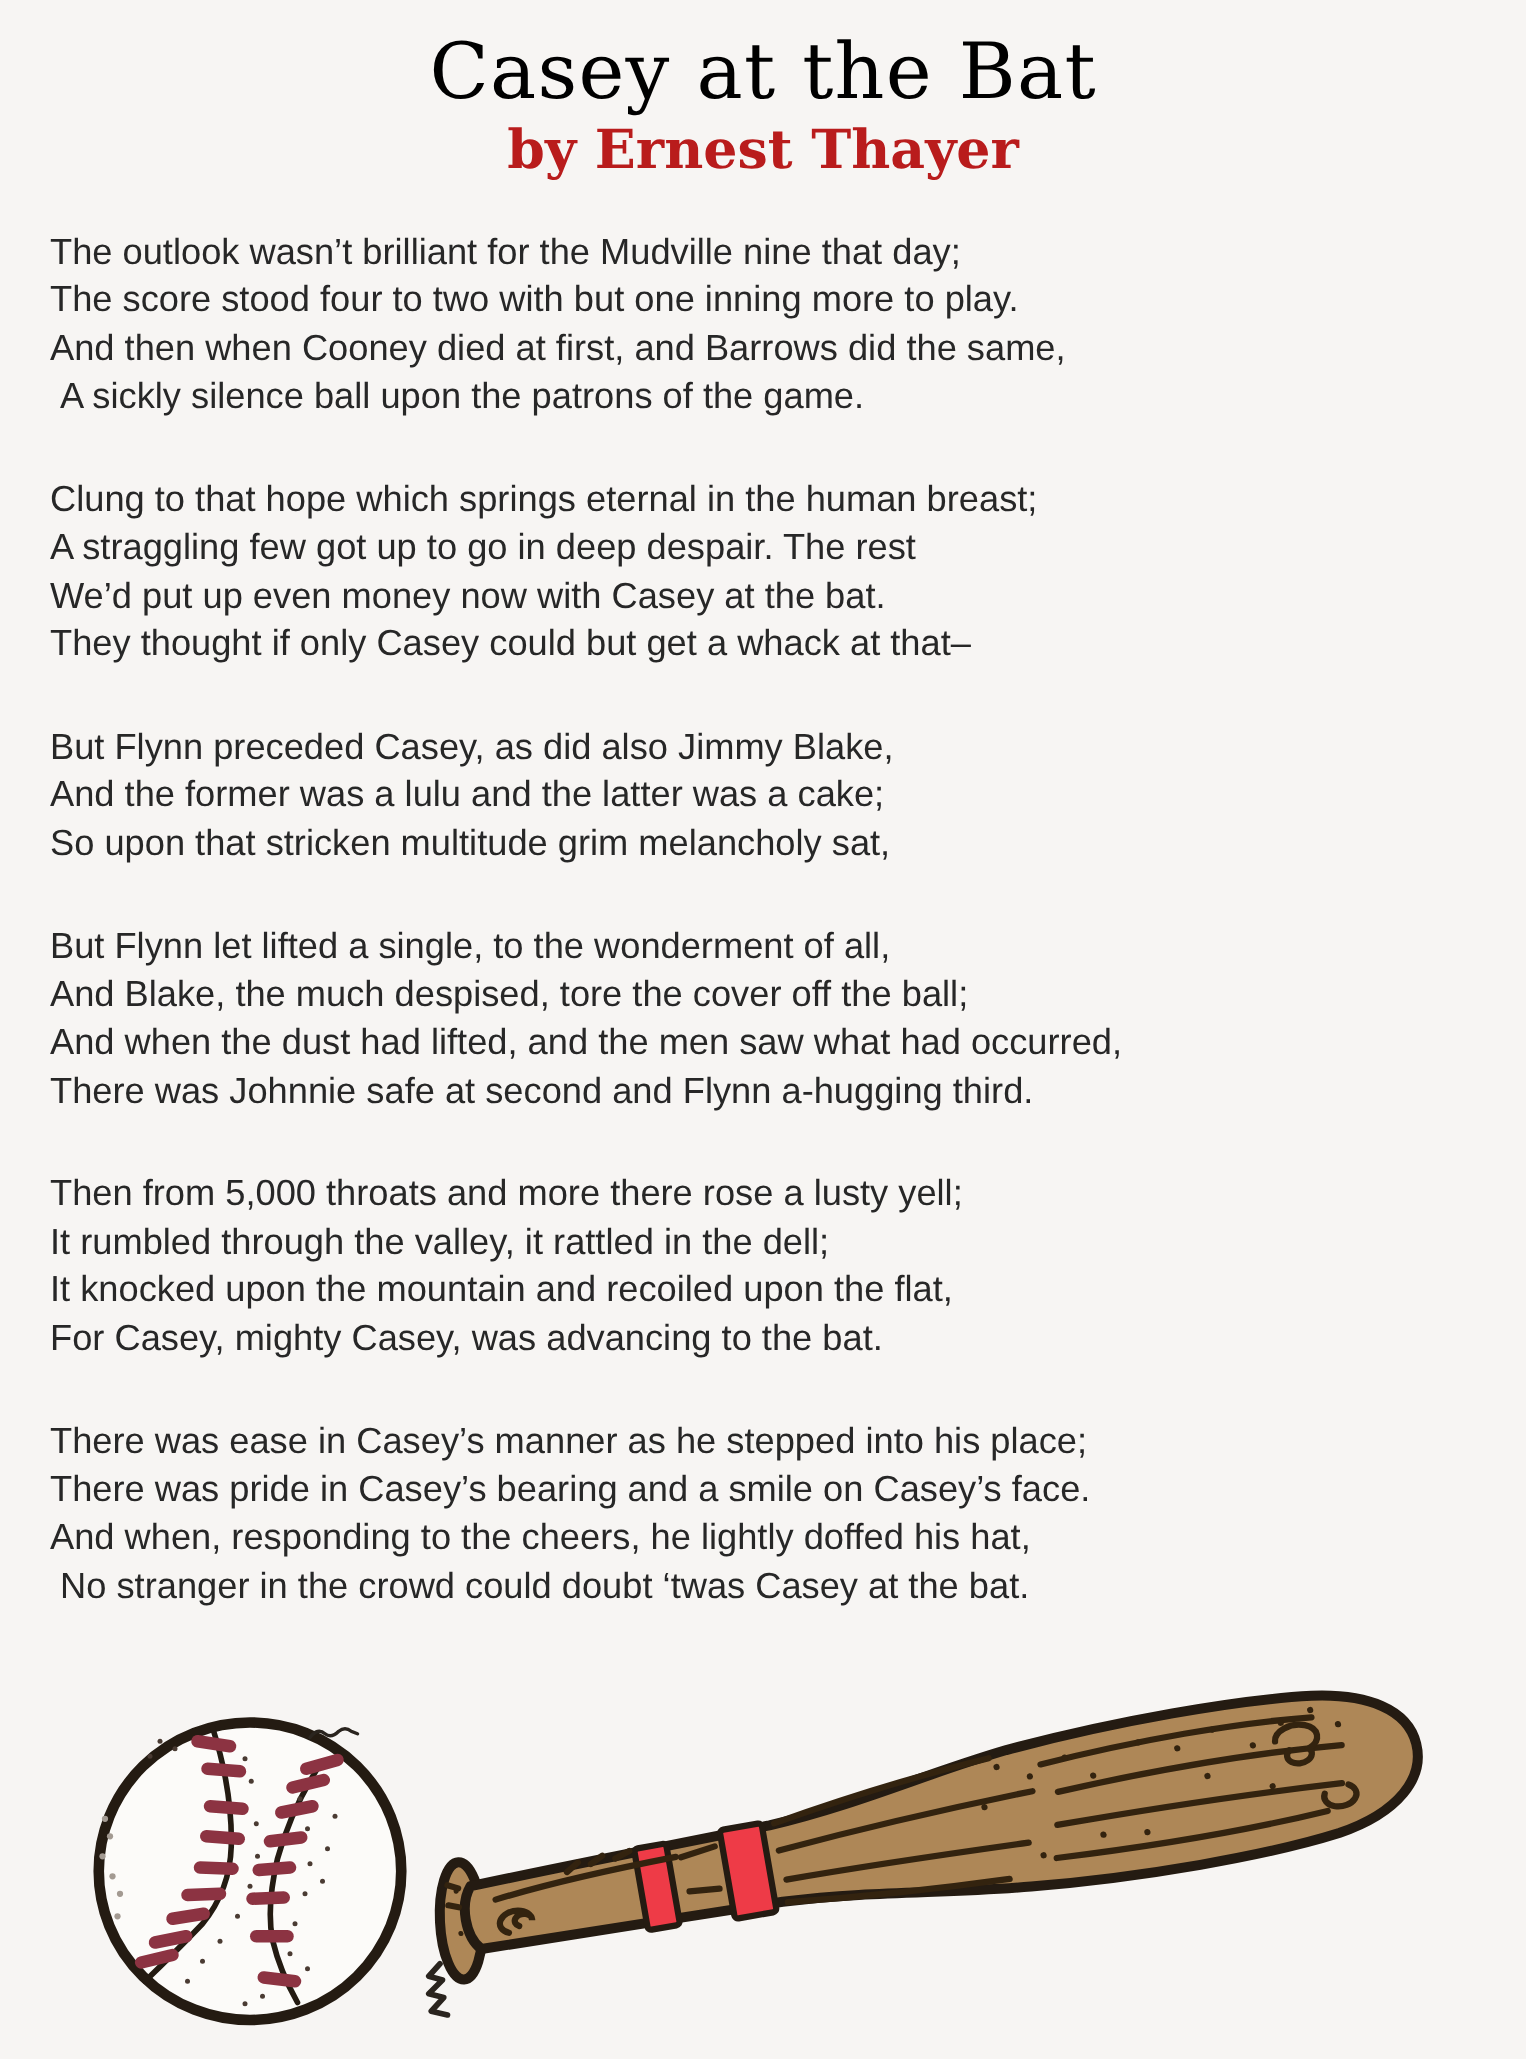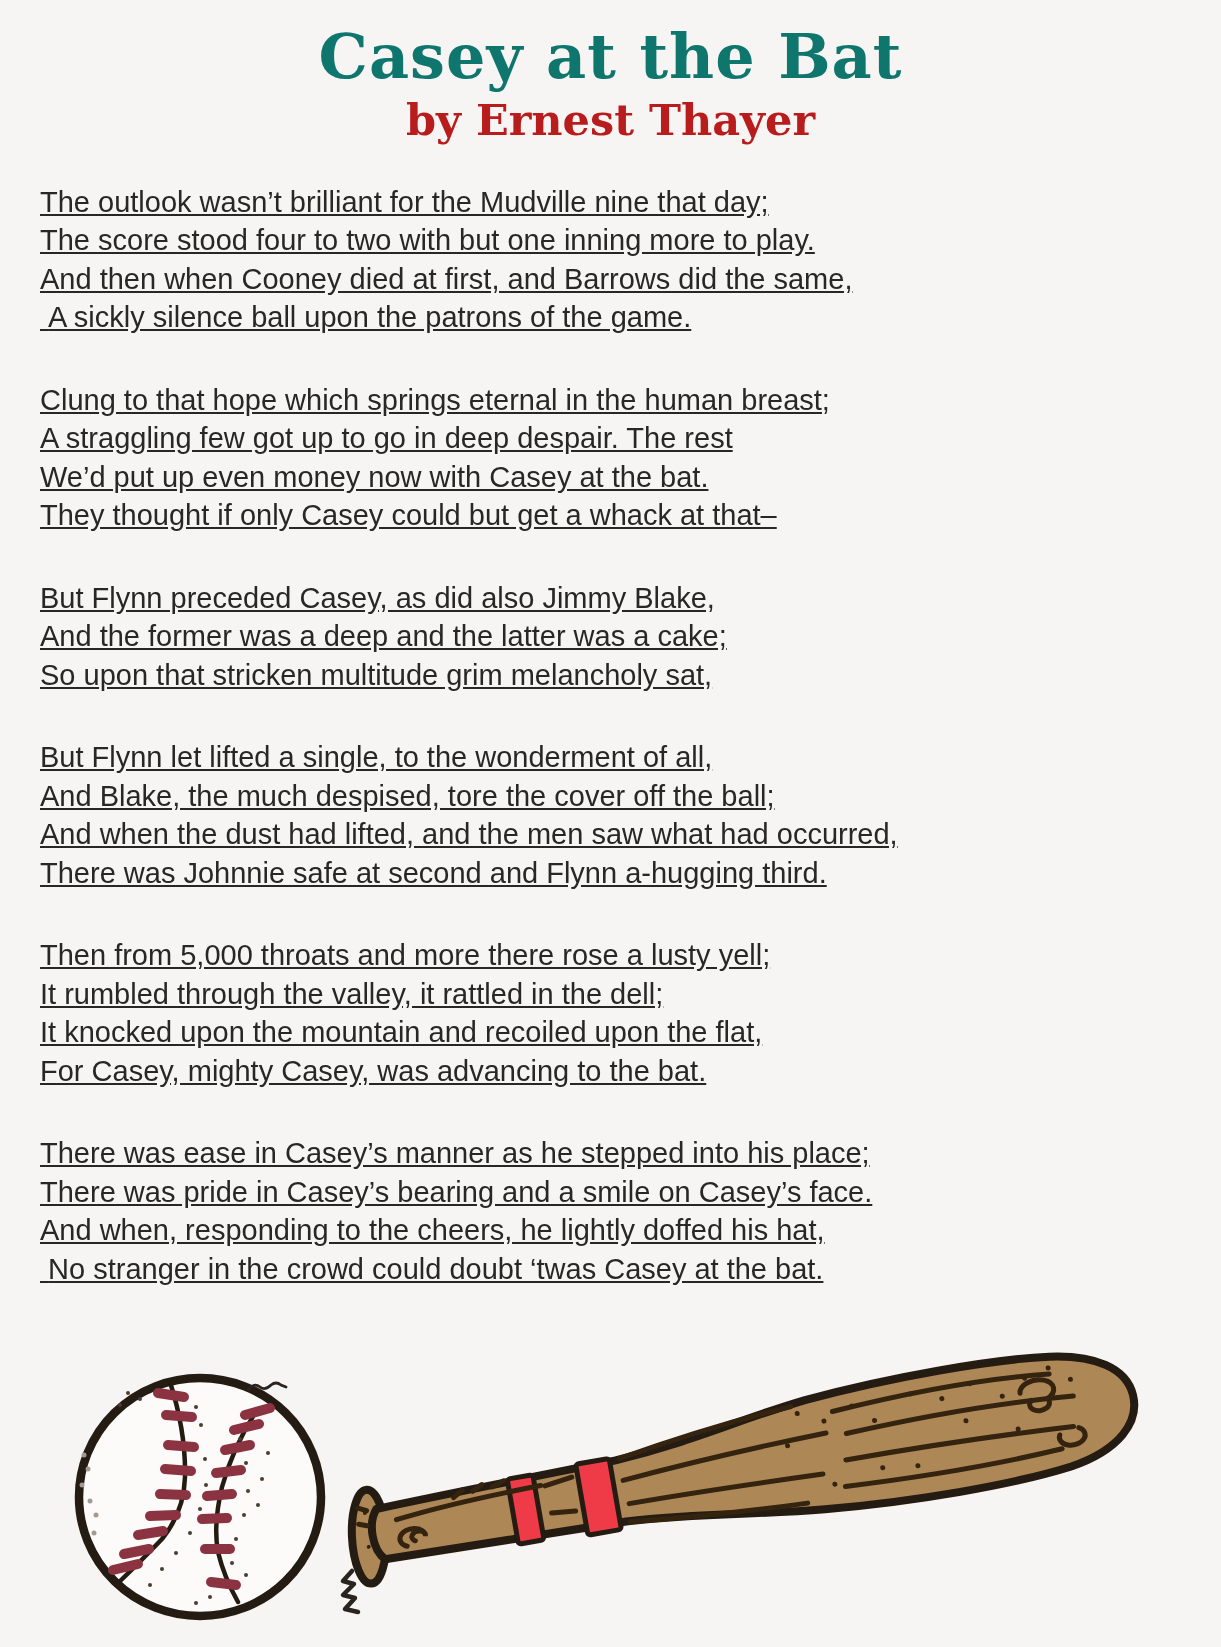--- a/index.html
+++ b/index.html
@@ -9,41 +9,41 @@
     margin:0 auto;
     background:#f7f5f3;
     font-family:"Liberation Sans", sans-serif;
     color:#272727;
     overflow:hidden;
   }
   .page-header{padding-top:22px;text-align:center;}
   .poem-title{
     margin:0;
     font-family:"DejaVu Serif", serif;
-    font-weight:700;
+    font-weight:400;
     font-size:62px;
     line-height:1.12;
     letter-spacing:1px;
-    color:#0f766e;
+    color:#000000;
   }
   .poem-byline{
     margin-top:6px;
     font-family:"DejaVu Serif", serif;
     font-weight:700;
     font-size:43px;
     line-height:1.1;
     color:#b91c1c;
   }
   .poem-body{
     margin-top:38px;
     padding:0 40px;
     font-size:29px;
     line-height:38.5px;
   }
-  .stanza{margin:0 0 44px 0;text-decoration:underline;}
+  .stanza{margin:0 0 44px 0;}
   .poem-line{
     margin:0;
     white-space:pre-wrap;
   }
   .artwork{
     position:absolute;
     left:0;top:1247px;
     width:1221px;height:400px;
     display:block;
   }
@@ -66,21 +66,21 @@
       <p class="poem-line"> A sickly silence ball upon the patrons of the game.</p>
     </div>
     <div class="stanza">
       <p class="poem-line">Clung to that hope which springs eternal in the human breast;</p>
       <p class="poem-line">A straggling few got up to go in deep despair. The rest</p>
       <p class="poem-line">We’d put up even money now with Casey at the bat.</p>
       <p class="poem-line">They thought if only Casey could but get a whack at that–</p>
     </div>
     <div class="stanza">
       <p class="poem-line">But Flynn preceded Casey, as did also Jimmy Blake,</p>
-      <p class="poem-line">And the former was a deep and the latter was a cake;</p>
+      <p class="poem-line">And the former was a lulu and the latter was a cake;</p>
       <p class="poem-line">So upon that stricken multitude grim melancholy sat,</p>
     </div>
     <div class="stanza">
       <p class="poem-line">But Flynn let lifted a single, to the wonderment of all,</p>
       <p class="poem-line">And Blake, the much despised, tore the cover off the ball;</p>
       <p class="poem-line">And when the dust had lifted, and the men saw what had occurred,</p>
       <p class="poem-line">There was Johnnie safe at second and Flynn a-hugging third.</p>
     </div>
     <div class="stanza">
       <p class="poem-line">Then from 5,000 throats and more there rose a lusty yell;</p>

